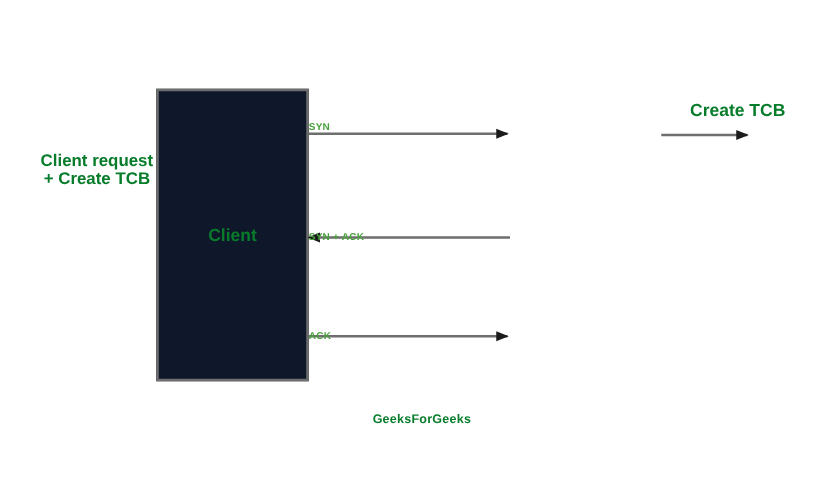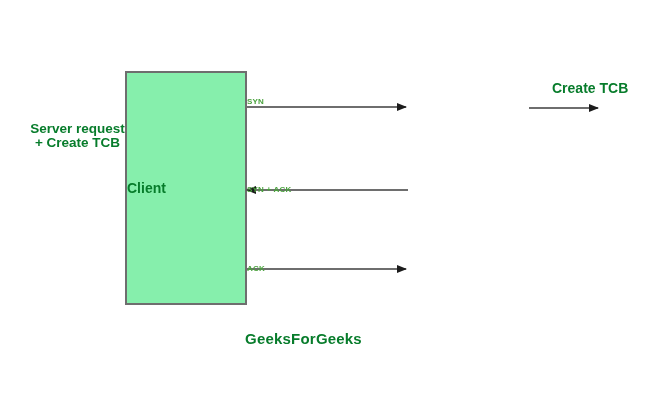--- a/index.html
+++ b/index.html
@@ -13,22 +13,22 @@
     position:relative;
     width:660px;height:402px;
     background:#ffffff;
     font-family:"Liberation Sans",sans-serif;
     overflow:hidden;
   }
   .node-box{
     position:absolute;
     box-sizing:border-box;
     border:2px solid var(--line-gray);
-    background:#86efac;
-    display:flex;align-items:center;
+    background:#0f172a;
+    display:flex;align-items:center;justify-content:center;
   }
   .node-box.client{left:125px;top:71px;width:122px;height:234px;}
   .node-box.server{left:408px;top:72px;width:121px;height:232px;}
   .node-label{
     font-size:14px;font-weight:bold;color:var(--heading-green);
   }
   .arrow{position:absolute;height:2px;}
   .arrow .line{position:absolute;left:0;right:0;top:0;height:2px;background:var(--line-gray);}
   .arrow .head{position:absolute;width:0;height:0;top:-3px;}
   .arrow .head.right{
@@ -67,32 +67,33 @@
     text-align:center;white-space:normal;
   }
   .annotation.right{
     left:552px;top:81px;
     font-size:14px;line-height:14px;
   }
   .footer-title{
     position:absolute;
     left:0;top:330px;width:607px;
     text-align:center;
-    font-size:15px;font-weight:bold;
+    font-size:10px;font-weight:bold;
     color:var(--heading-green);
     letter-spacing:0.2px;
+    padding-left:34px;
   }
 </style>
 </head>
 <body>
 
 <div class="canvas">
 
   <div class="annotation left">
-    <div>Server request</div>
+    <div>Client request</div>
     <div>+ Create TCB</div>
   </div>
 
   <div class="node-box client">
     <span class="node-label">Client</span>
   </div>
 
 
   <div class="arrow syn">
     <div class="line"></div>

